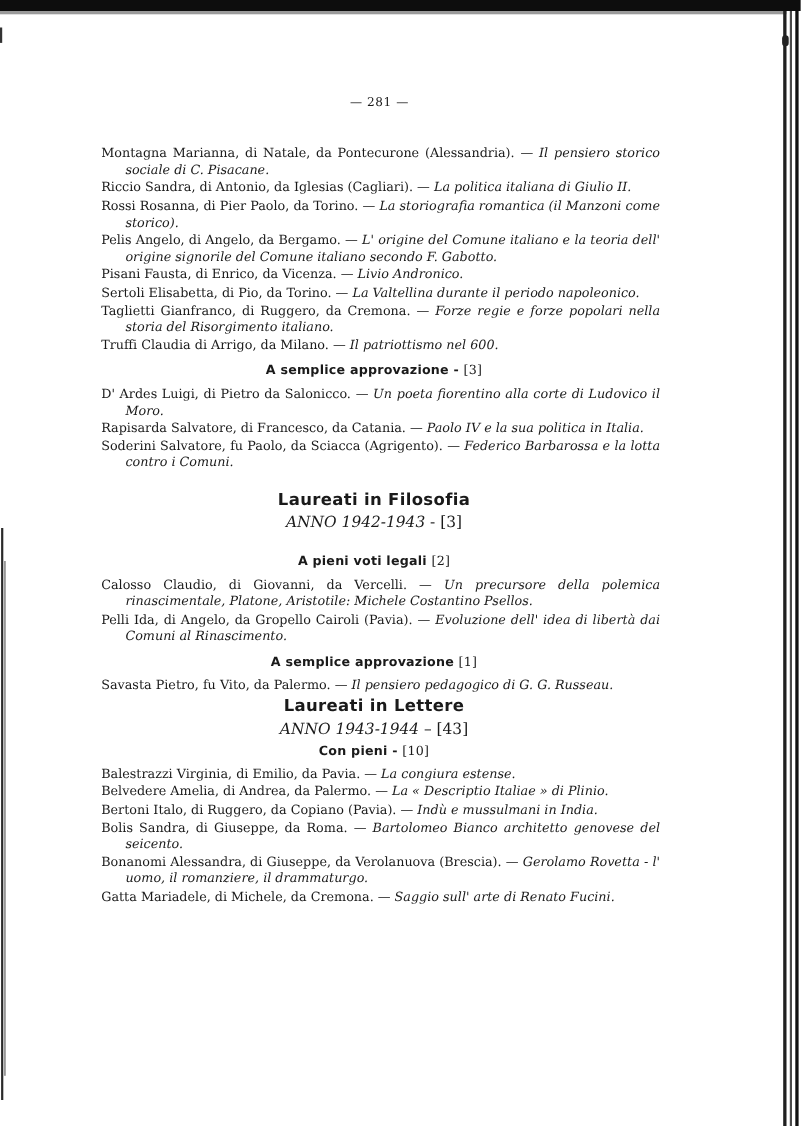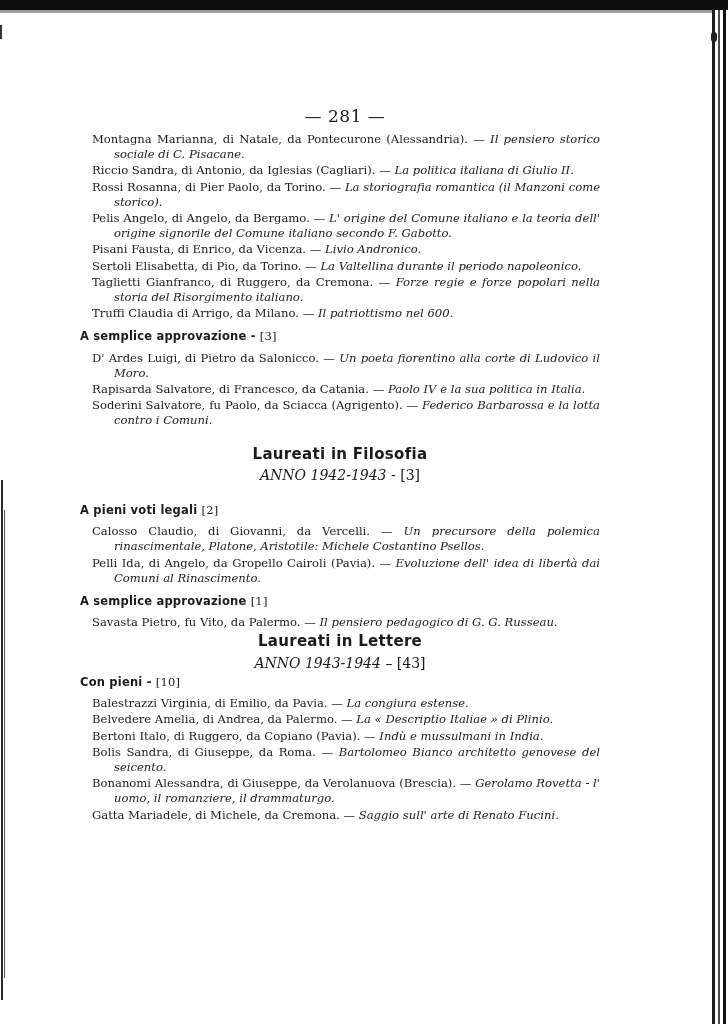--- a/index.html
+++ b/index.html
@@ -26,34 +26,34 @@
     .right-edge .blot { position: absolute; left: 7px; top: 22px; width: 6px; height: 10px; border-radius: 3px; background: #222; }
     .left-edge {
       position: absolute; left: 0; top: 480px; width: 6px; height: 520px;
     }
     .left-edge .l1 { position: absolute; left: 1px; top: 0; width: 2px; height: 100%; background: #2a2a2a; }
     .left-edge .l2 { position: absolute; left: 4px; top: 30px; width: 1px; height: 90%; background: #555; }
     .left-top-mark { position: absolute; left: 0; top: 25px; width: 2px; height: 14px; background: #333; }
 
     .page-number {
       position: absolute; top: 86px; left: 0; width: 690px; text-align: center;
-      font-size: 17px; letter-spacing: 0.5px; margin-top: 20px;
+      font-size: 11px; letter-spacing: 0.5px;
     }
     .content {
       position: absolute; left: 80px; top: 132px; width: 520px;
       font-size: 11.6px; line-height: 15.2px;
     }
     .entry {
       padding-left: 22px; text-indent: -22px; text-align: justify;
       margin: 0 0 1px 12px;
     }
     .entry .sep { }
     .entry .thesis { font-style: italic; }
     .sub-heading {
-      text-align: left; font-family: "DejaVu Sans", "Liberation Sans", sans-serif;
+      text-align: center; font-family: "DejaVu Sans", "Liberation Sans", sans-serif;
       font-weight: bold; font-size: 11.5px; margin: 8px 0 6px 0;
       letter-spacing: 0.2px;
     }
     .sub-heading .count { font-weight: normal; font-family: "DejaVu Serif", serif; }
     .section-heading {
       text-align: center; font-family: "DejaVu Sans", "Liberation Sans", sans-serif;
       font-weight: bold; font-size: 15px; margin: 18px 0 6px 0; letter-spacing: 0.3px;
     }
     .year-line {
       text-align: center; font-size: 14px; margin: 4px 0 4px 0;

